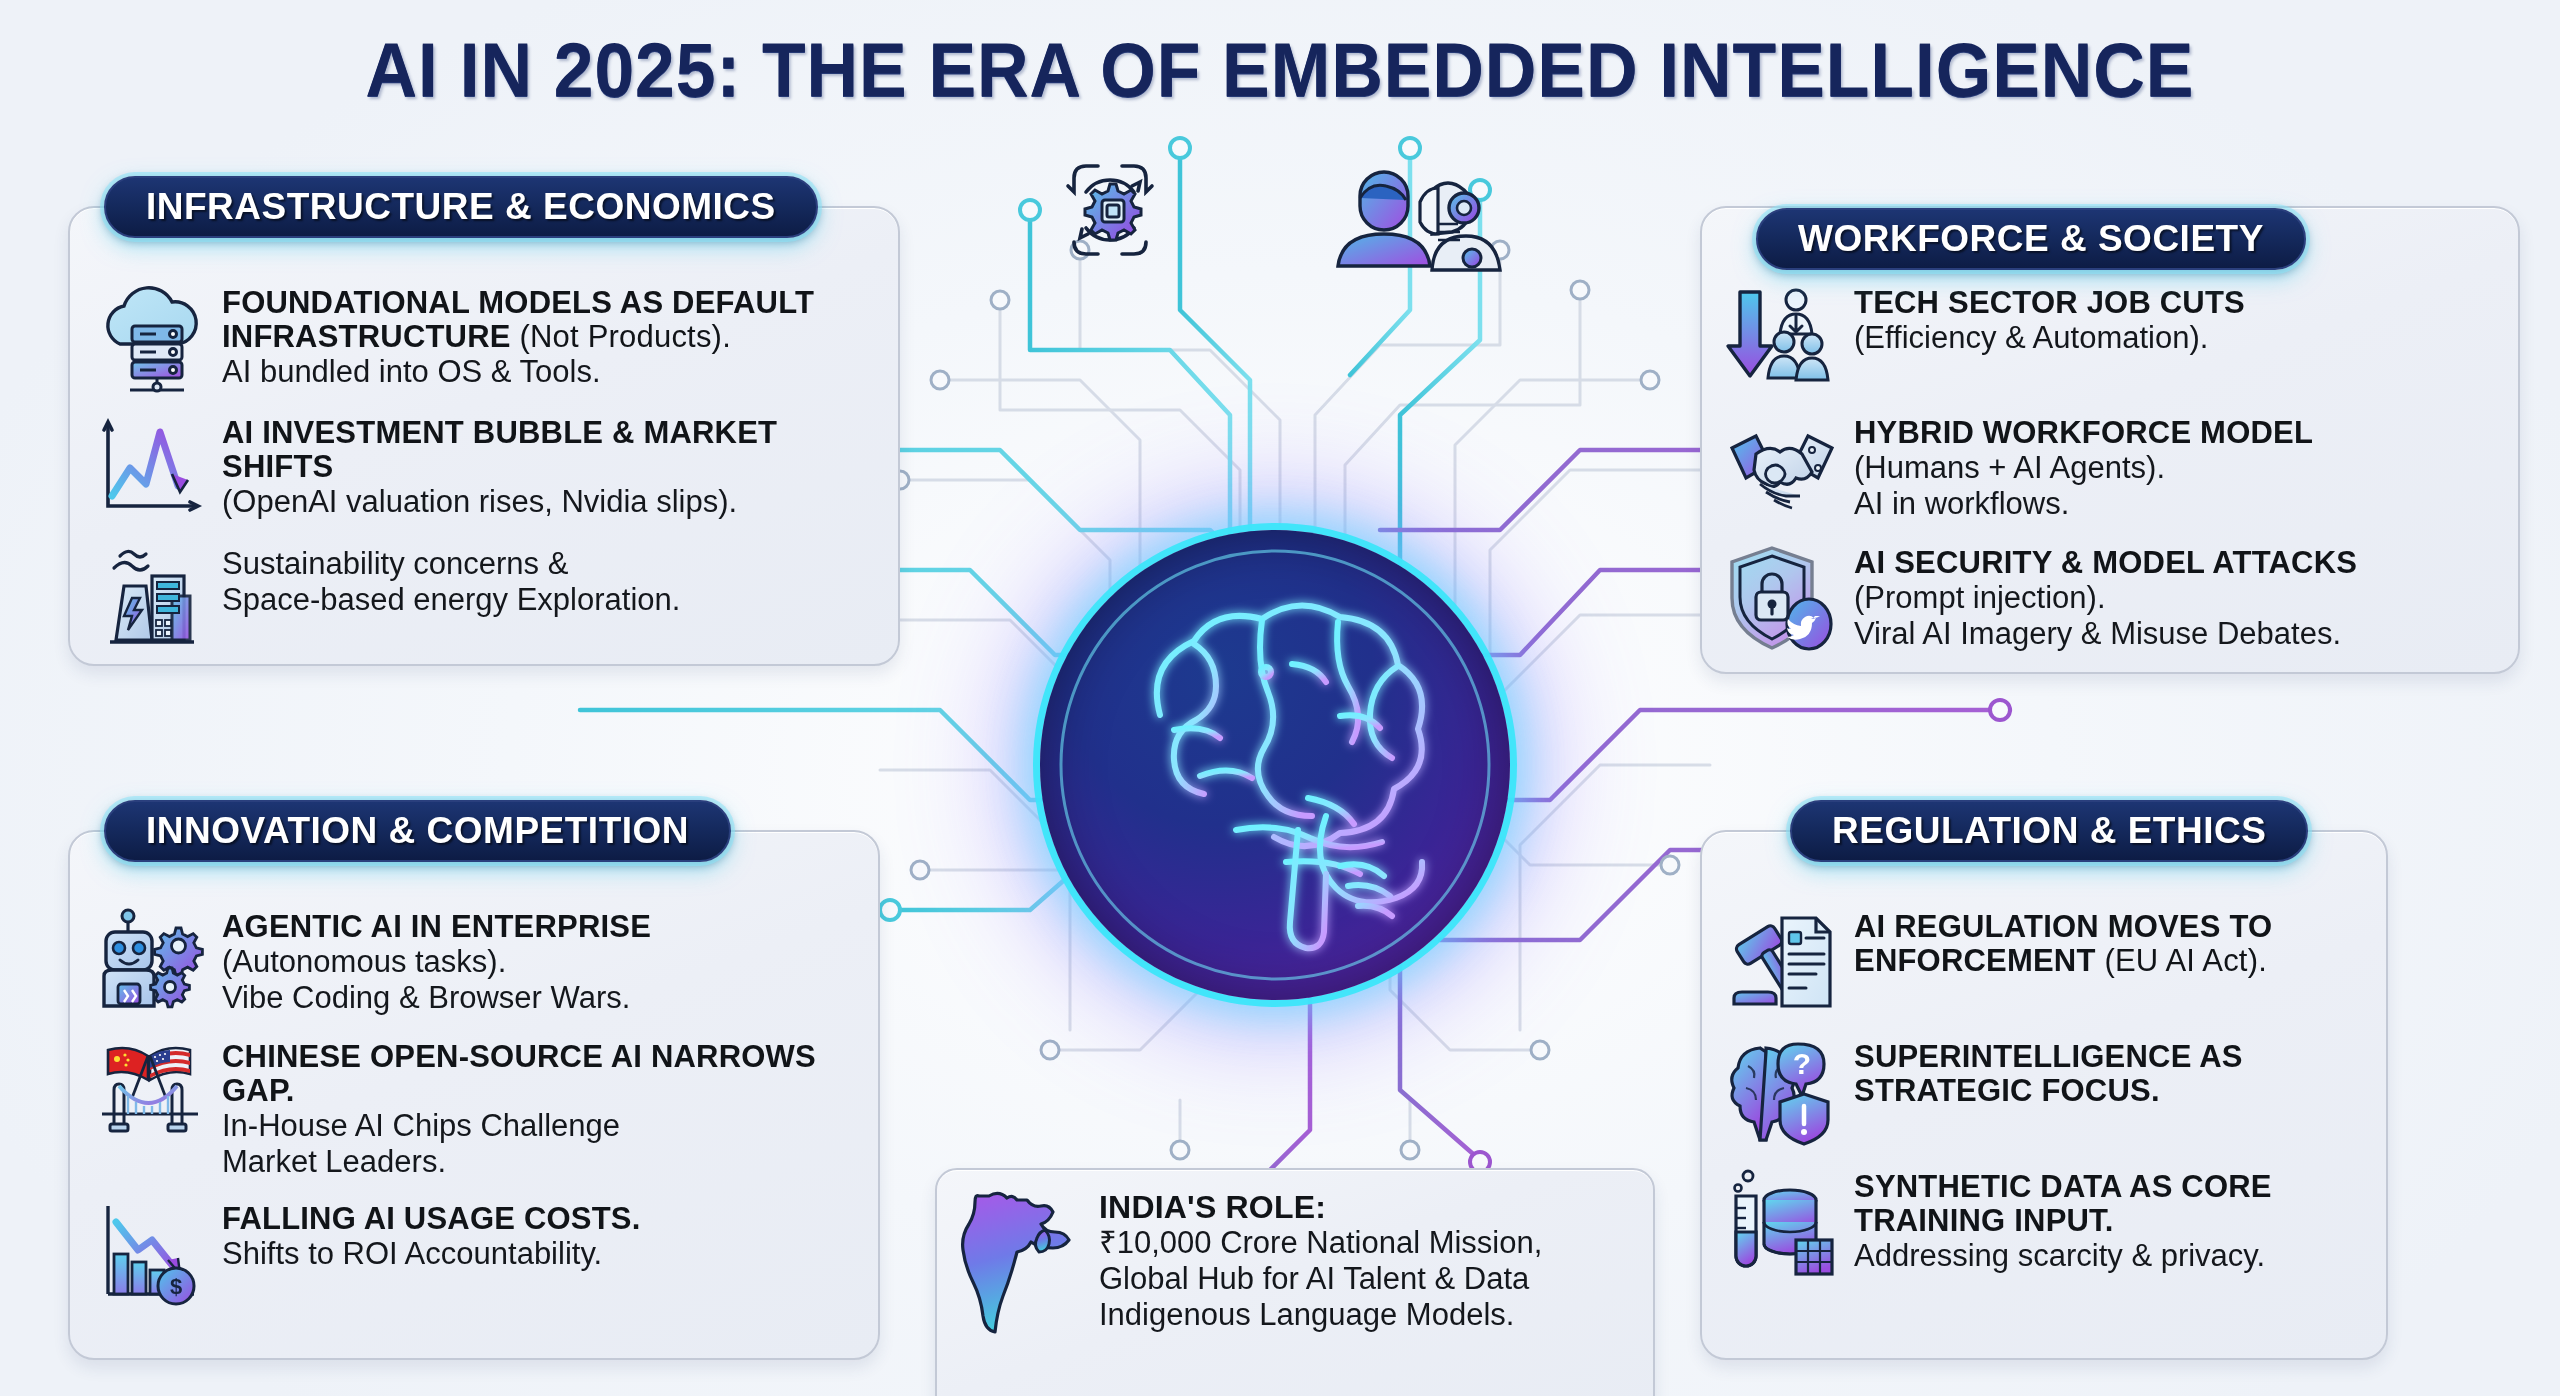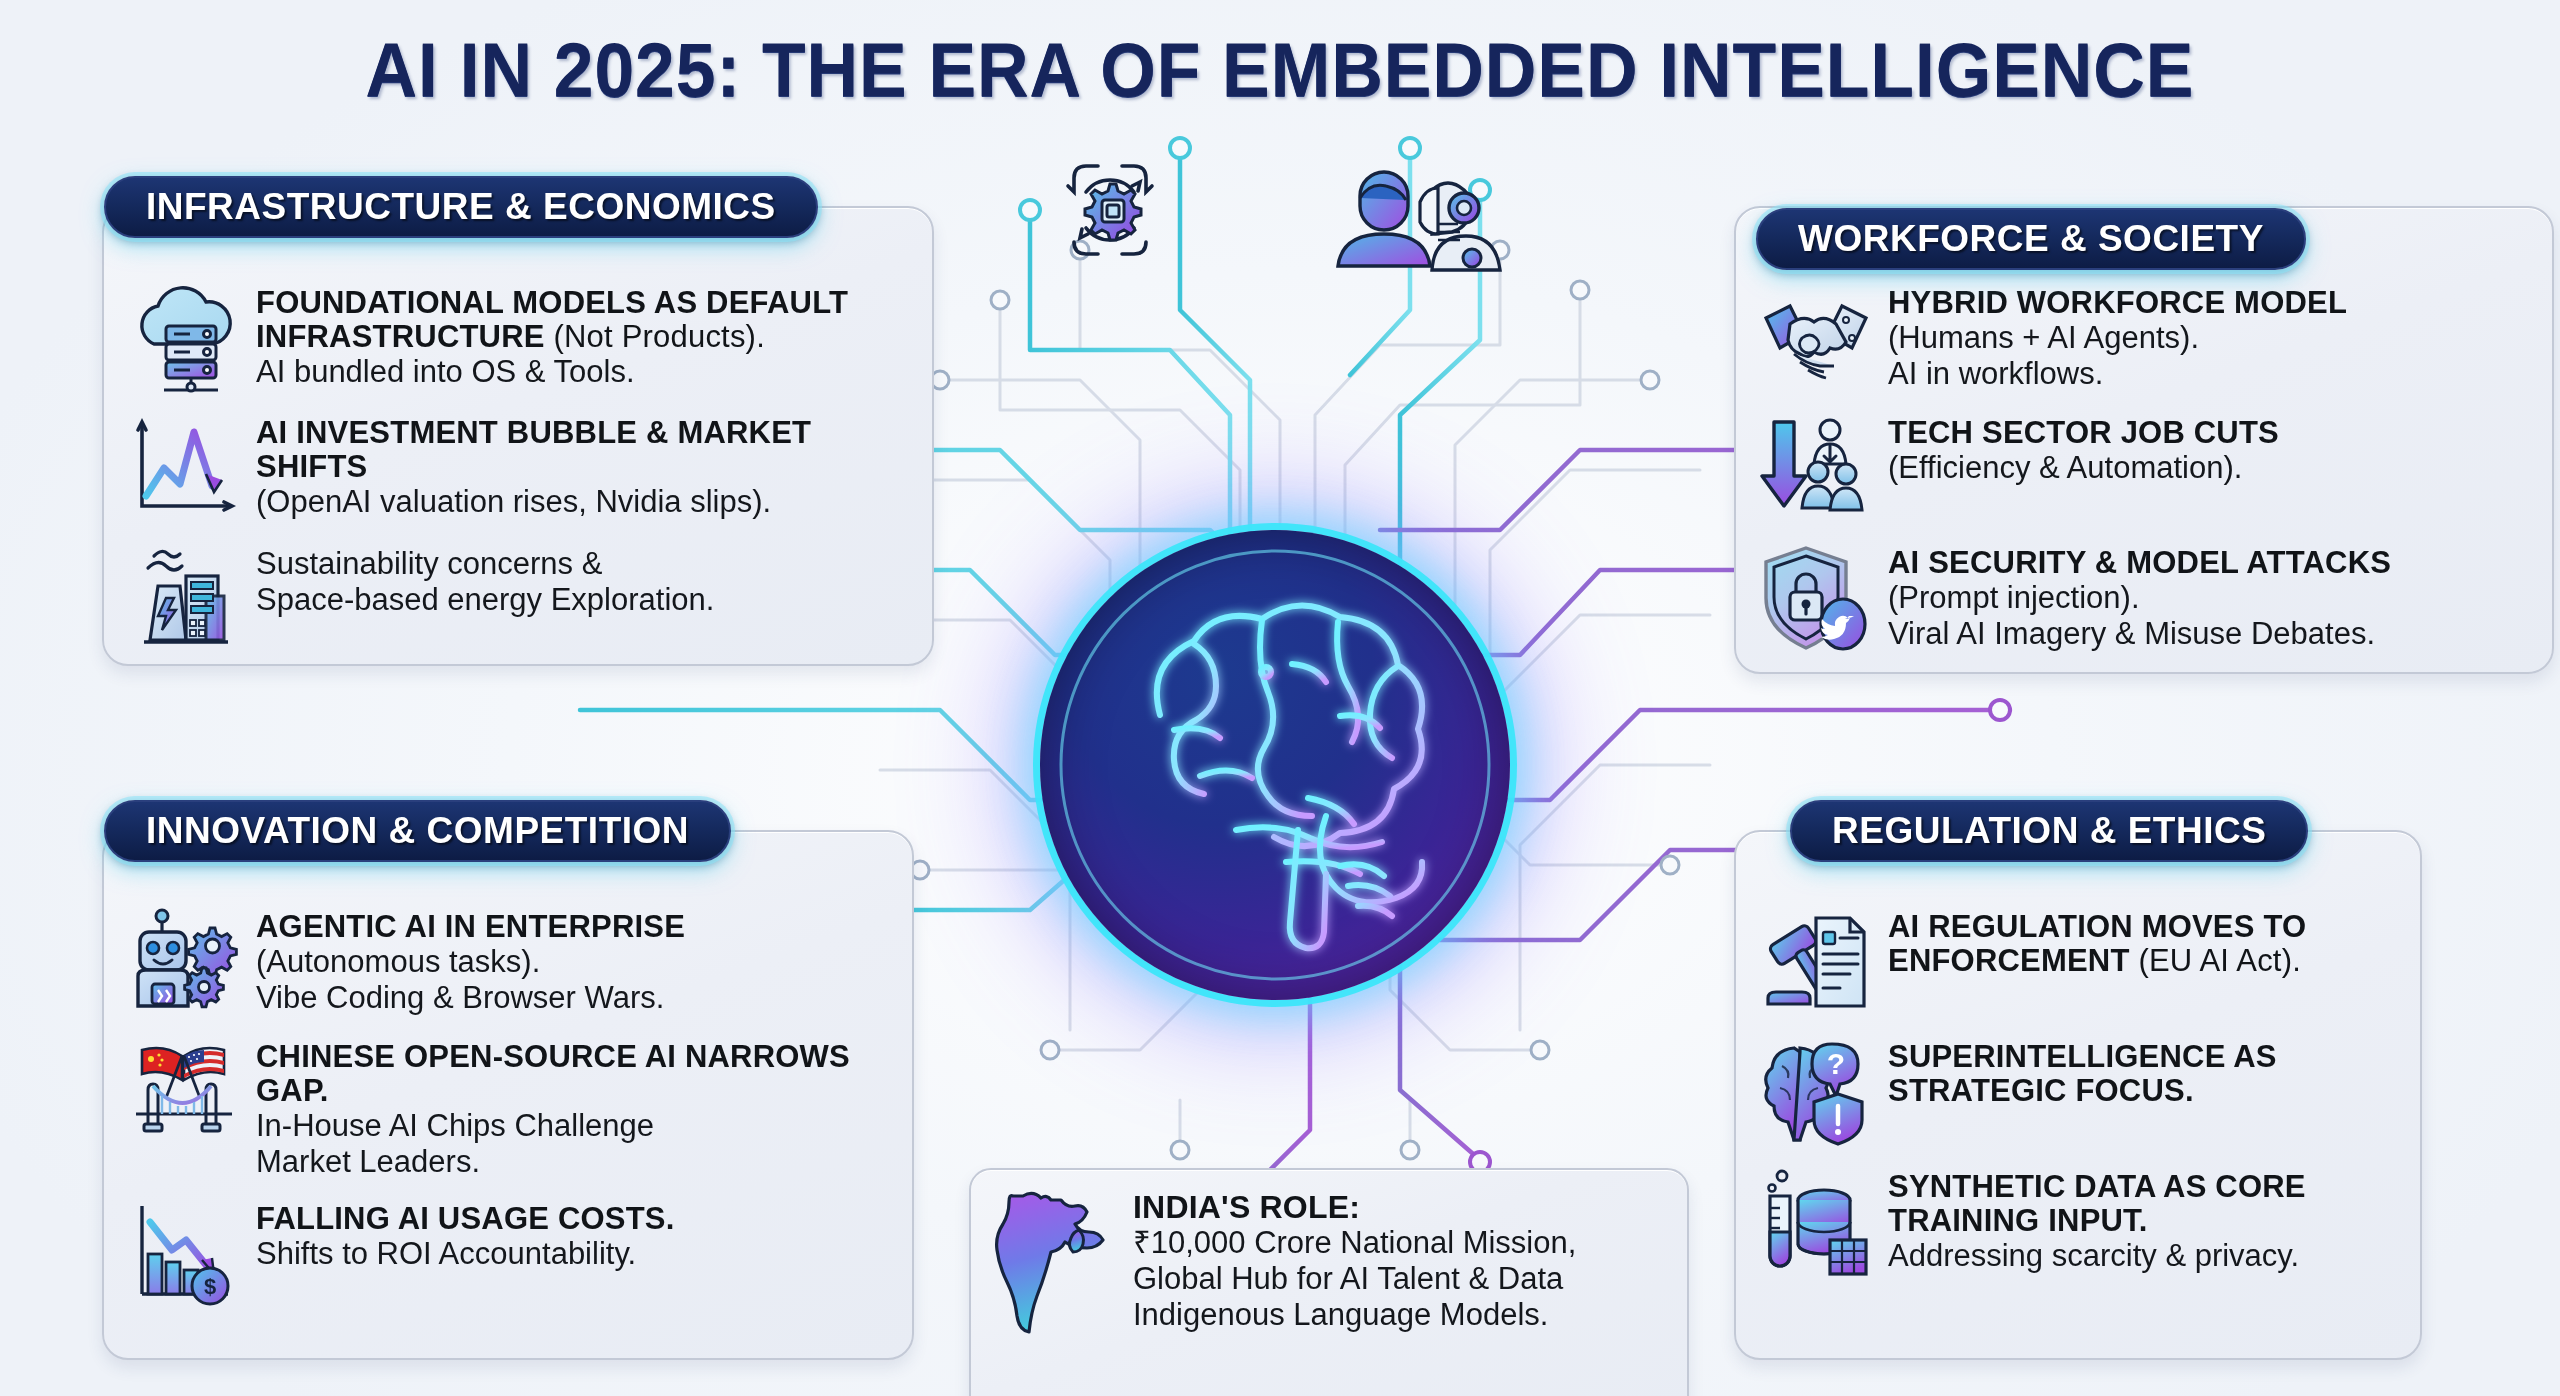--- a/index.html
+++ b/index.html
@@ -24,21 +24,20 @@
     white-space:nowrap;
   }
 
   
   .card{
     position:absolute;
     background:linear-gradient(160deg,#f4f6fa 0%,#eceff6 45%,#e8ecf4 100%);
     border:2px solid #c3c9d6;
     border-radius:26px;
     box-shadow:0 8px 16px rgba(40,60,110,.10), inset 0 1px 0 #ffffff;
-    margin-left:34px;
   }
   .card.l1{ left:68px;  top:206px;  width:832px; height:460px; }
   .card.l2{ left:68px;  top:830px;  width:812px; height:530px; }
   .card.r1{ left:1700px;top:206px;  width:820px; height:468px; }
   .card.r2{ left:1700px;top:830px;  width:688px; height:530px; }
   .card.center{ left:935px; top:1168px; width:720px; height:251px;
     border-radius:22px; }
 
   
   .badge{
@@ -520,20 +519,49 @@
     </div>
   </div>
   <div class="badge b2">INNOVATION &amp; COMPETITION</div>
 
   <div class="card r1">
     <div class="items">
       <div class="item">
         <div class="ico">
           <svg width="112" height="112" viewBox="0 0 112 112">
             <defs>
+                <linearGradient id="ag" x1="0" y1="0" x2="0" y2="1">
+              <stop offset="0" stop-color="#4ec8ec"></stop>
+                  <stop offset="1" stop-color="#9a4ce0"></stop>
+                </linearGradient>
+              <linearGradient id="ag2" x1="0" y1="0" x2="0" y2="1">
+              <stop offset="0" stop-color="#cfe6f7"></stop>
+                  <stop offset="1" stop-color="#7fc0e8"></stop>
+                </linearGradient>
+              </defs>
+            <path d="M14 10 L34 10 L34 64 L46 64 L24 94 L2 64 L14 64z" fill="url(#ag)" stroke="#16243f" stroke-width="3.4" stroke-linejoin="round"></path>
+            <circle cx="70" cy="18" r="10" fill="#eaf3fb" stroke="#16243f" stroke-width="3"></circle>
+            <path d="M54 52 q2 -20 16 -20 q14 0 16 20z" fill="#eaf3fb" stroke="#16243f" stroke-width="3"></path>
+            <path d="M70 34 l0 14 M64 44 l6 6 l6 -6" stroke="#16243f" stroke-width="3" fill="none" stroke-linecap="round"></path>
+            <circle cx="58" cy="60" r="10" fill="url(#ag2)" stroke="#16243f" stroke-width="3"></circle>
+            <path d="M42 96 q2 -22 16 -22 q14 0 16 22z" fill="url(#ag2)" stroke="#16243f" stroke-width="3"></path>
+            <circle cx="86" cy="62" r="10" fill="url(#ag2)" stroke="#16243f" stroke-width="3"></circle>
+            <path d="M70 98 q2 -22 16 -22 q14 0 16 22z" fill="url(#ag2)" stroke="#16243f" stroke-width="3"></path>
+          </svg>
+        </div>
+        <div class="txt">
+          <div class="h"><span>TECH SECTOR JOB CUTS</span></div>
+          <div class="s">(Efficiency &amp; Automation).</div>
+        </div>
+      </div>
+
+      <div class="item">
+        <div class="ico">
+          <svg width="112" height="112" viewBox="0 0 112 112">
+            <defs>
                 <linearGradient id="hg" x1="0" y1="0" x2="1" y2="1">
               <stop offset="0" stop-color="#4ec4ec"></stop>
                   <stop offset="1" stop-color="#a24ce0"></stop>
                 </linearGradient>
               <linearGradient id="hg2" x1="0" y1="0" x2="1" y2="1">
               <stop offset="0" stop-color="#e8f1fa"></stop>
                   <stop offset="1" stop-color="#c0d2e8"></stop>
                 </linearGradient>
               </defs>
             <path d="M6 36 L30 24 L44 52 L20 66z" fill="url(#hg)" stroke="#16243f" stroke-width="3.2"></path>
@@ -547,49 +575,20 @@
               <path d="M48 88 q10 6 18 8"></path>
             </g>
             <circle cx="86" cy="38" r="3" fill="#eaf2fa" stroke="#16243f" stroke-width="2"></circle>
             <circle cx="92" cy="56" r="3" fill="#eaf2fa" stroke="#16243f" stroke-width="2"></circle>
           </svg>
         </div>
         <div class="txt">
           <div class="h"><span>HYBRID WORKFORCE MODEL</span></div>
           <div class="s" style="white-space:pre-line">(Humans + AI Agents).
 AI in workflows.</div>
-        </div>
-      </div>
-
-      <div class="item">
-        <div class="ico">
-          <svg width="112" height="112" viewBox="0 0 112 112">
-            <defs>
-                <linearGradient id="ag" x1="0" y1="0" x2="0" y2="1">
-              <stop offset="0" stop-color="#4ec8ec"></stop>
-                  <stop offset="1" stop-color="#9a4ce0"></stop>
-                </linearGradient>
-              <linearGradient id="ag2" x1="0" y1="0" x2="0" y2="1">
-              <stop offset="0" stop-color="#cfe6f7"></stop>
-                  <stop offset="1" stop-color="#7fc0e8"></stop>
-                </linearGradient>
-              </defs>
-            <path d="M14 10 L34 10 L34 64 L46 64 L24 94 L2 64 L14 64z" fill="url(#ag)" stroke="#16243f" stroke-width="3.4" stroke-linejoin="round"></path>
-            <circle cx="70" cy="18" r="10" fill="#eaf3fb" stroke="#16243f" stroke-width="3"></circle>
-            <path d="M54 52 q2 -20 16 -20 q14 0 16 20z" fill="#eaf3fb" stroke="#16243f" stroke-width="3"></path>
-            <path d="M70 34 l0 14 M64 44 l6 6 l6 -6" stroke="#16243f" stroke-width="3" fill="none" stroke-linecap="round"></path>
-            <circle cx="58" cy="60" r="10" fill="url(#ag2)" stroke="#16243f" stroke-width="3"></circle>
-            <path d="M42 96 q2 -22 16 -22 q14 0 16 22z" fill="url(#ag2)" stroke="#16243f" stroke-width="3"></path>
-            <circle cx="86" cy="62" r="10" fill="url(#ag2)" stroke="#16243f" stroke-width="3"></circle>
-            <path d="M70 98 q2 -22 16 -22 q14 0 16 22z" fill="url(#ag2)" stroke="#16243f" stroke-width="3"></path>
-          </svg>
-        </div>
-        <div class="txt">
-          <div class="h"><span>TECH SECTOR JOB CUTS</span></div>
-          <div class="s">(Efficiency &amp; Automation).</div>
         </div>
       </div>
 
       <div class="item">
         <div class="ico">
           <svg width="112" height="112" viewBox="0 0 112 112">
             <defs>
                 <linearGradient id="sg" x1="0" y1="0" x2="0.6" y2="1">
               <stop offset="0" stop-color="#5fd2ee"></stop>
                   <stop offset="0.5" stop-color="#7fa8e8"></stop>

